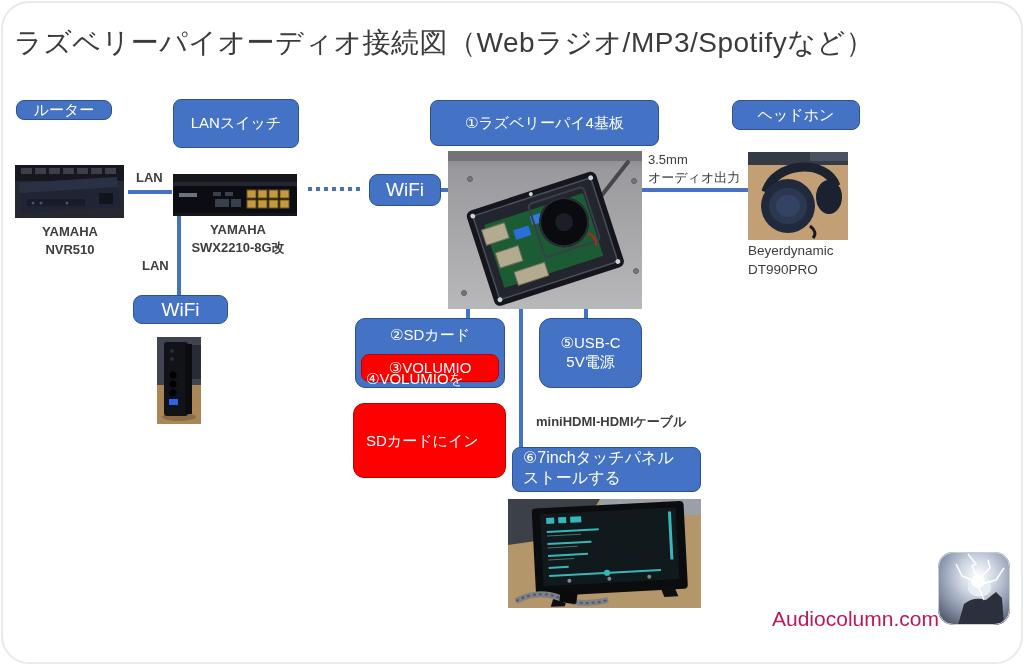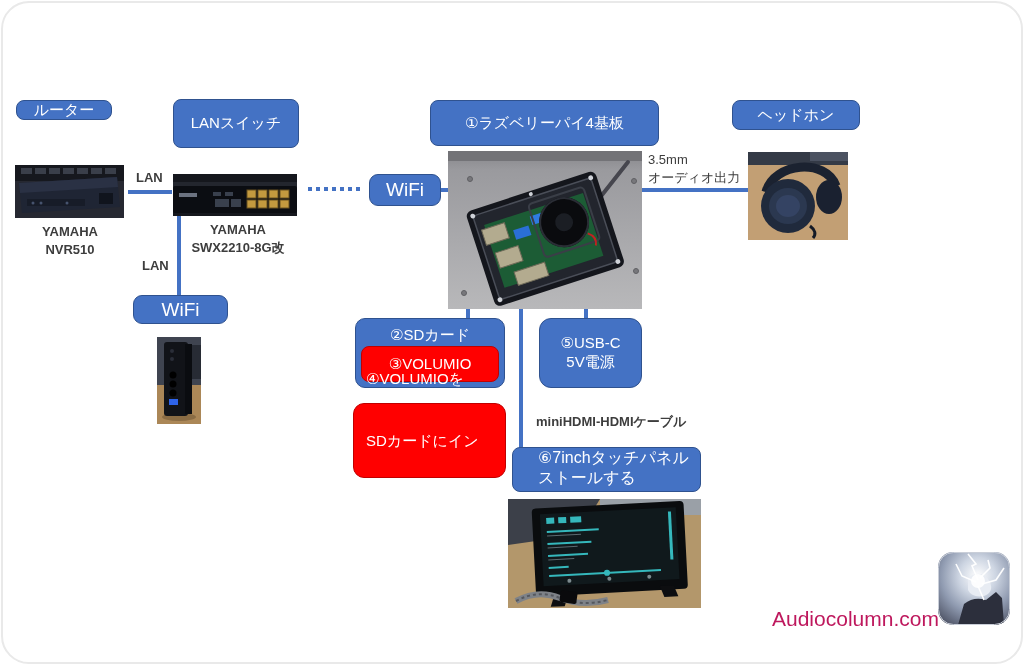--- a/index.html
+++ b/index.html
@@ -12,21 +12,21 @@
     position:absolute;left:14px;top:24px;margin:0;font-size:28px;font-weight:500;
     color:#3b3b3b;letter-spacing:0.5px;white-space:nowrap;
   }
   .node{
     position:absolute;box-sizing:border-box;background:#4472C4;border:1.6px solid #2F528F;
     border-radius:8px;color:#fff;display:flex;align-items:center;justify-content:center;
     font-size:15px;line-height:1.25;text-align:center;
   }
   .node.big{font-size:19px;border-radius:9px;}
   .node.col{flex-direction:column;}
-  .node.leftalign{justify-content:flex-start;text-align:left;padding-left:25px;}
+  .node.leftalign{justify-content:flex-start;text-align:left;padding-left:10px;}
   .alert{
     position:absolute;box-sizing:border-box;background:#FF0000;border:1.5px solid #C00000;
     border-radius:8px;color:#fff;display:flex;align-items:center;justify-content:center;
     font-size:15px;
   }
   .alert.block{
     border-radius:11px;flex-direction:column;align-items:flex-start;justify-content:center;
     padding:6px 12px;line-height:1.45;text-align:left;
   }
   .sd-label{position:absolute;top:7px;left:0;right:0;text-align:center;}
@@ -41,41 +41,42 @@
   .footer-text{position:absolute;font-size:21px;font-weight:400;color:#be185d;}
   .photo{position:absolute;overflow:hidden;}
   .photo svg{display:block;}
 </style>
 </head>
 <body>
 
 <div class="canvas">
   <div class="frame"></div>
 
+  <h1 class="title">ラズベリーパイオーディオ接続図（Webラジオ/MP3/Spotifyなど）</h1>
 
   <div class="node" style="left:16px;top:100px;width:96px;height:20px;">ルーター</div>
   <div class="node" style="left:173px;top:99px;width:126px;height:49px;">LANスイッチ</div>
   <div class="node" style="left:430px;top:100px;width:229px;height:46px;">①ラズベリーパイ4基板</div>
   <div class="node" style="left:732px;top:100px;width:128px;height:30px;">ヘッドホン</div>
 
   <div class="connector" style="left:128px;top:190px;width:44px;height:4px;"></div>
   <div class="dotted" style="left:308px;top:187px;width:54px;"></div>
   <div class="connector" style="left:441px;top:188px;width:8px;height:4px;"></div>
   <div class="connector" style="left:641px;top:188px;width:108px;height:4px;"></div>
   <div class="connector" style="left:177px;top:214px;width:4px;height:82px;"></div>
   <div class="connector" style="left:466px;top:308px;width:4px;height:11px;"></div>
   <div class="connector" style="left:584px;top:308px;width:4px;height:11px;"></div>
   <div class="connector" style="left:519px;top:308px;width:4px;height:140px;"></div>
 
   <div class="node big" style="left:369px;top:174px;width:72px;height:32px;">WiFi</div>
   <div class="node big" style="left:133px;top:295px;width:95px;height:29px;">WiFi</div>
 
   <div class="node" style="left:355px;top:318px;width:150px;height:70px;border-radius:10px;">
     <span class="sd-label">②SDカード</span>
-    <div class="alert" style="left:5px;right:5px;bottom:5px;height:36px;">③VOLUMIO</div>
+    <div class="alert" style="left:5px;right:5px;bottom:5px;height:28px;">③VOLUMIO</div>
   </div>
 
   <div class="node col" style="left:539px;top:318px;width:103px;height:70px;border-radius:12px;">
     <span>⑤USB-C</span>
     <span>5V電源</span>
   </div>
 
   <div class="alert block" style="left:353px;top:403px;width:153px;height:75px;gap:40px;">
     <span>④VOLUMIOを</span>
     <span>SDカードにイン</span>
@@ -98,20 +99,24 @@
   <div class="caption center" style="left:173px;top:221px;width:130px;">
     <div>YAMAHA</div>
     <div>SWX2210-8G改</div>
   </div>
 
   <div class="caption normal" style="left:648px;top:151px;">
     <div>3.5mm</div>
     <div>オーディオ出力</div>
   </div>
 
+  <div class="caption normal" style="left:748px;top:242px;font-size:13.5px;">
+    <div>Beyerdynamic</div>
+    <div>DT990PRO</div>
+  </div>
 
   <div class="caption" style="left:536px;top:413px;">miniHDMI-HDMIケーブル</div>
 
   <div class="footer-text" style="left:772px;top:607px;">Audiocolumn.com</div>
 
   <div class="photo" style="left:15px;top:165px;width:109px;height:53px;">
     <svg width="109" height="53" viewBox="0 0 109 53">
       <rect width="109" height="53" fill="#262831"></rect>
       <rect width="109" height="16" fill="#16181e"></rect>
       <g fill="#3a3f4a">

